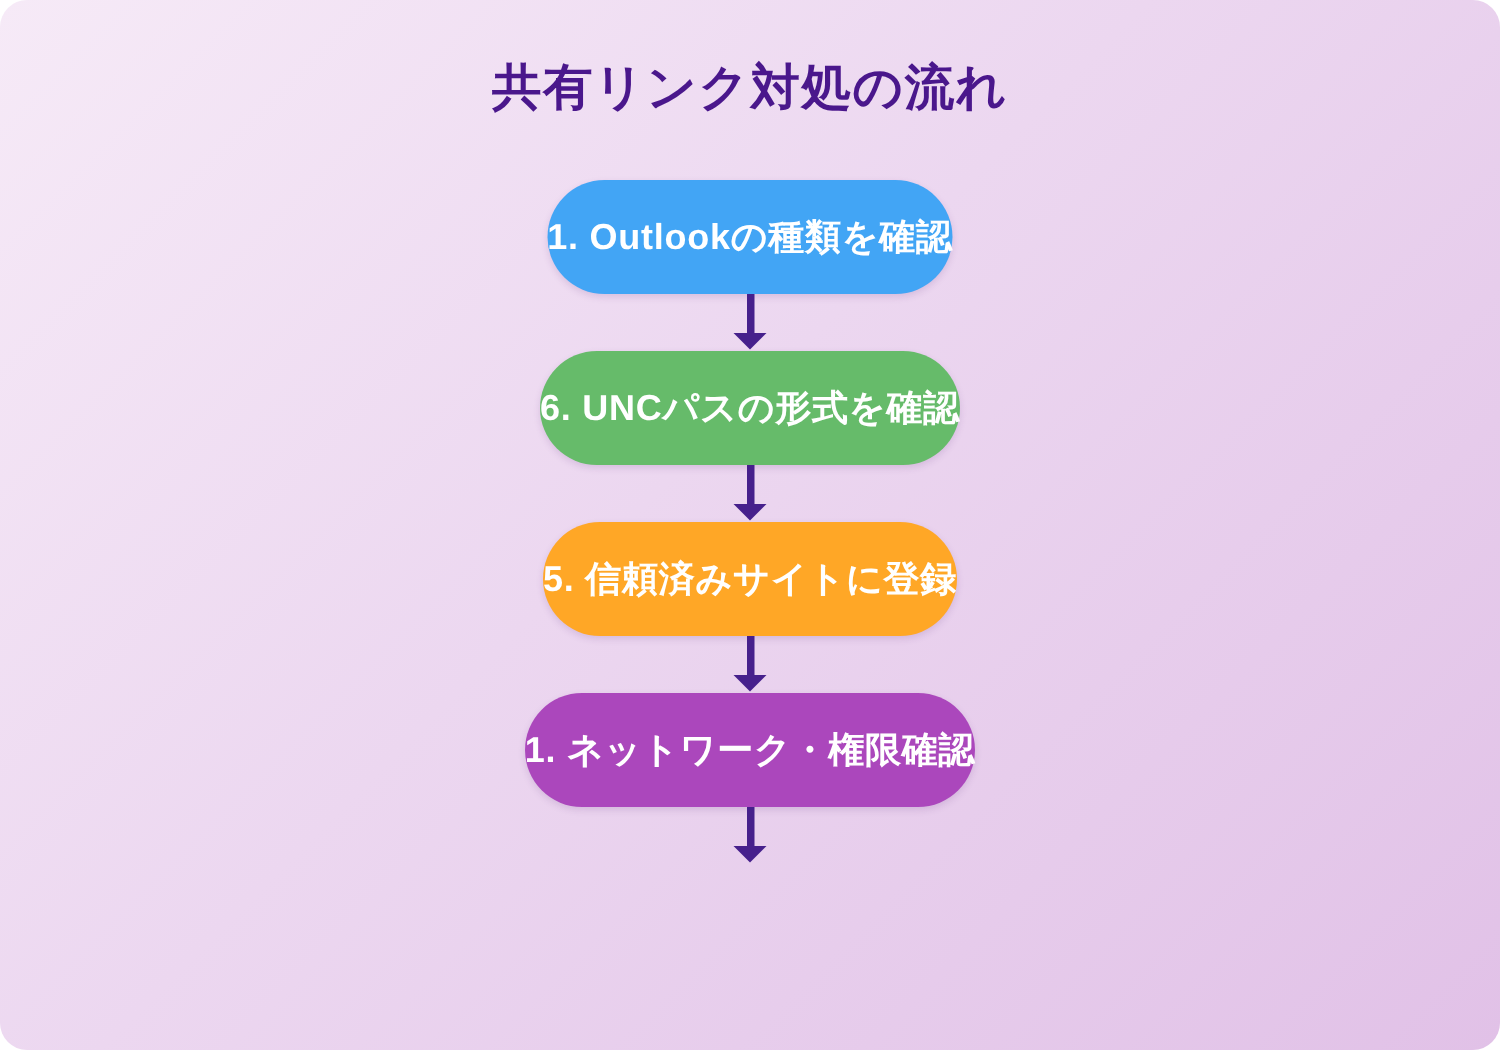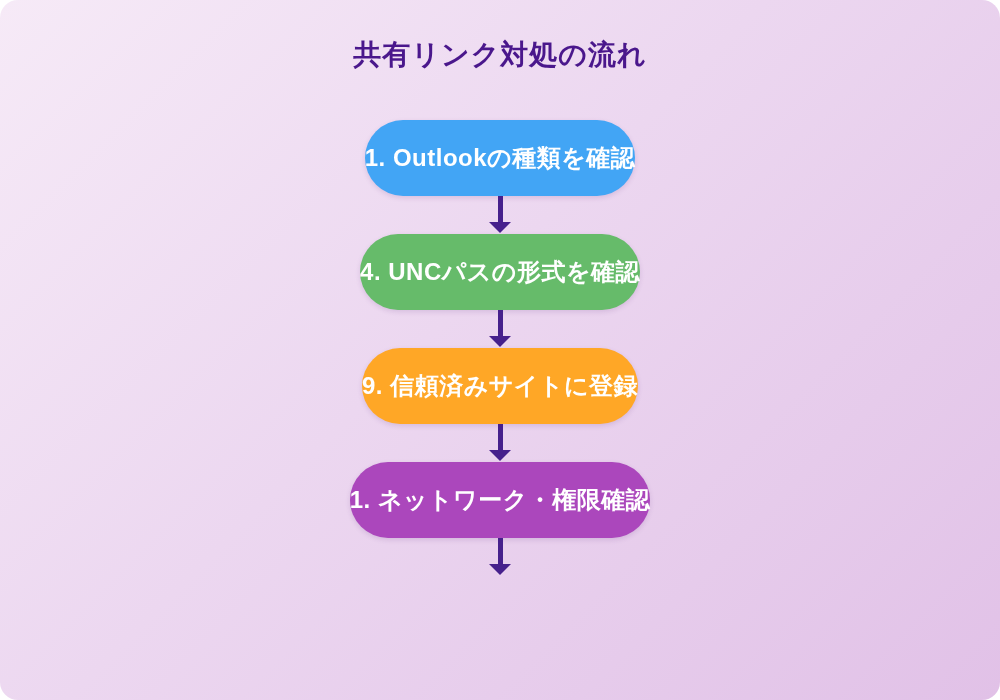--- a/index.html
+++ b/index.html
@@ -19,21 +19,21 @@
     border-radius: 18px;
     background: linear-gradient(135deg, #f6eaf7 0%, #ecd7f0 45%, #e1c1e7 100%);
     box-sizing: border-box;
   }
   .title {
     position: absolute;
     top: 36px;
     left: 0;
     width: 100%;
     text-align: center;
-    font-size: 28px;
+    font-size: 33px;
     font-weight: 800;
     letter-spacing: 1px;
     color: #4a178c;
   }
   .flow {
     position: absolute;
     top: 120px;
     left: 50%;
     transform: translateX(-50%);
     width: 490px;
@@ -84,30 +84,30 @@
   <div class="step" style="background: rgb(66, 165, 245);">
     <span class="step-label">1. Outlookの種類を確認</span>
   </div>
 
   <div class="arrow-wrap">
     <div class="arrow-stem" style="background: rgb(70, 32, 140);"></div>
     <div class="arrow-head" style="border-top-color: rgb(70, 32, 140);"></div>
   </div>
 
   <div class="step" style="background: rgb(102, 187, 106);">
-    <span class="step-label">4. UNCパスの形式を確認</span>
+    <span class="step-label">6. UNCパスの形式を確認</span>
   </div>
 
   <div class="arrow-wrap">
     <div class="arrow-stem" style="background: rgb(70, 32, 140);"></div>
     <div class="arrow-head" style="border-top-color: rgb(70, 32, 140);"></div>
   </div>
 
   <div class="step" style="background: rgb(255, 167, 38);">
-    <span class="step-label">9. 信頼済みサイトに登録</span>
+    <span class="step-label">5. 信頼済みサイトに登録</span>
   </div>
 
   <div class="arrow-wrap">
     <div class="arrow-stem" style="background: rgb(70, 32, 140);"></div>
     <div class="arrow-head" style="border-top-color: rgb(70, 32, 140);"></div>
   </div>
 
   <div class="step" style="background: rgb(171, 71, 188);">
     <span class="step-label">1. ネットワーク・権限確認</span>
   </div>

